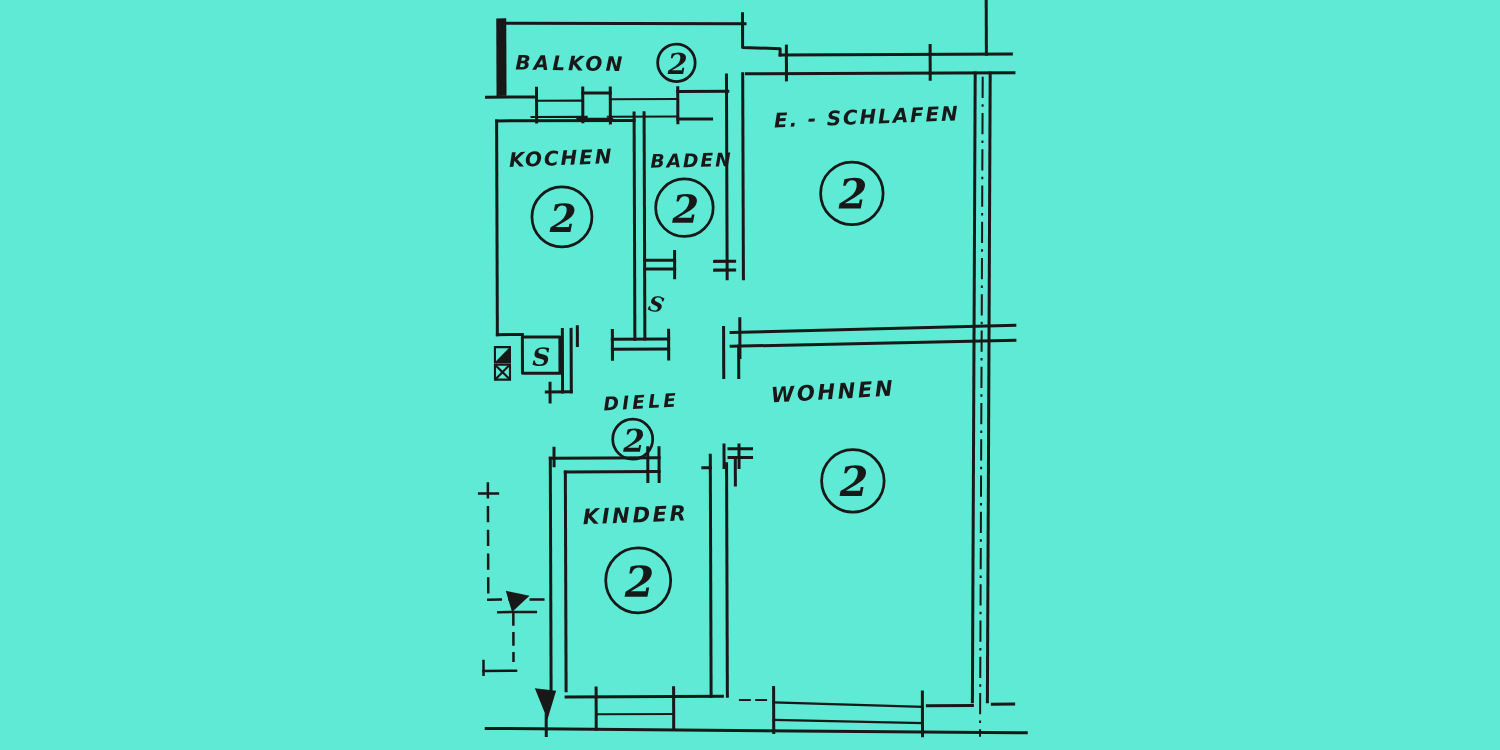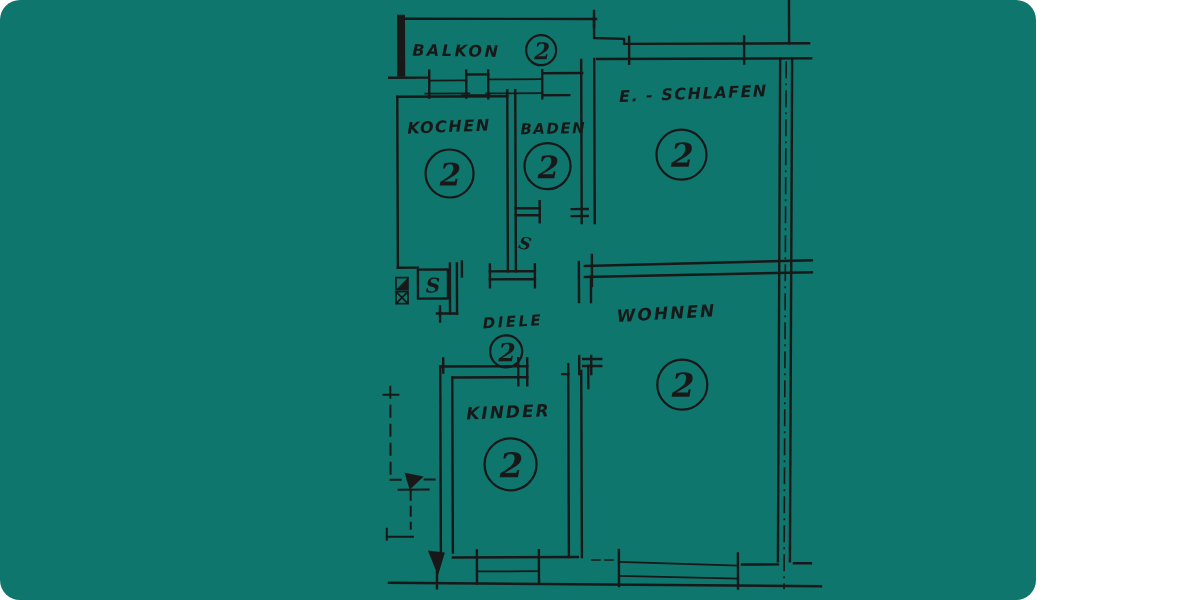--- a/index.html
+++ b/index.html
@@ -1,16 +1,16 @@
 <!DOCTYPE html>
 <html><head>
 <meta charset="utf-8">
 <style>
   html,body{margin:0;padding:0;background:#ffffff;}
-  .stage{position:relative;width:1036px;height:600px;background:#0f766e;overflow:hidden;border-radius:20px;}
+  .stage{position:relative;width:1200px;height:600px;background:#5eead4;overflow:hidden;}
   svg{position:absolute;left:0;top:0;}
   .room-label{
     font-family:"DejaVu Sans", sans-serif;
     font-style:italic;font-weight:700;fill:#181818;
   }
   .room-number{
     font-family:"DejaVu Serif", serif;
     font-style:italic;font-weight:700;fill:#181818;text-anchor:middle;
   }
   .shaft-letter{

